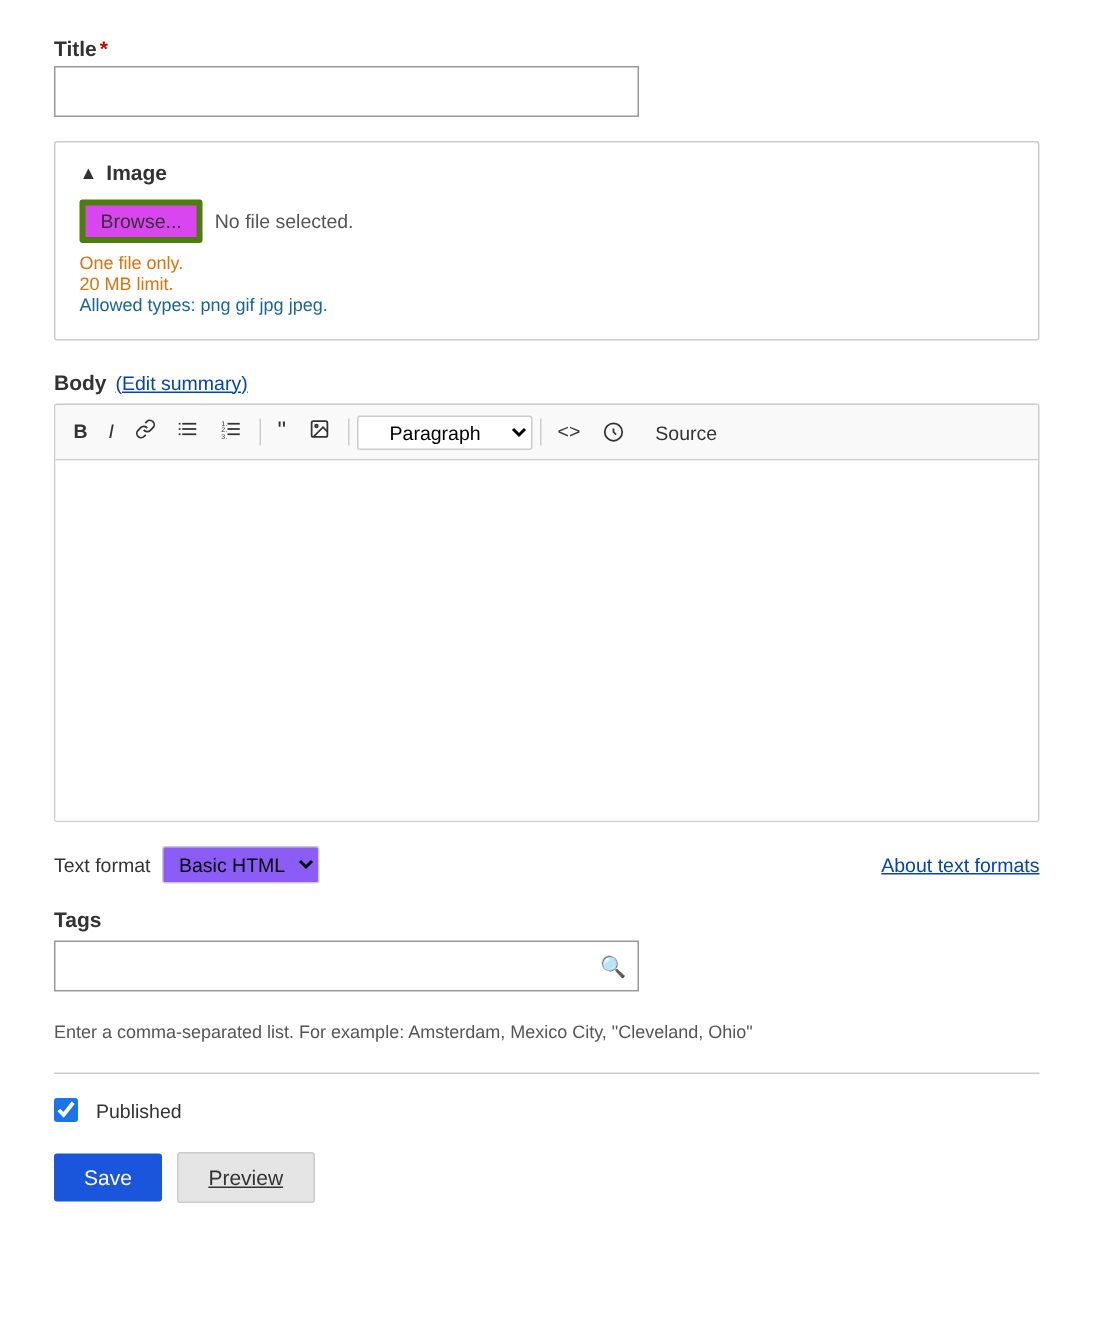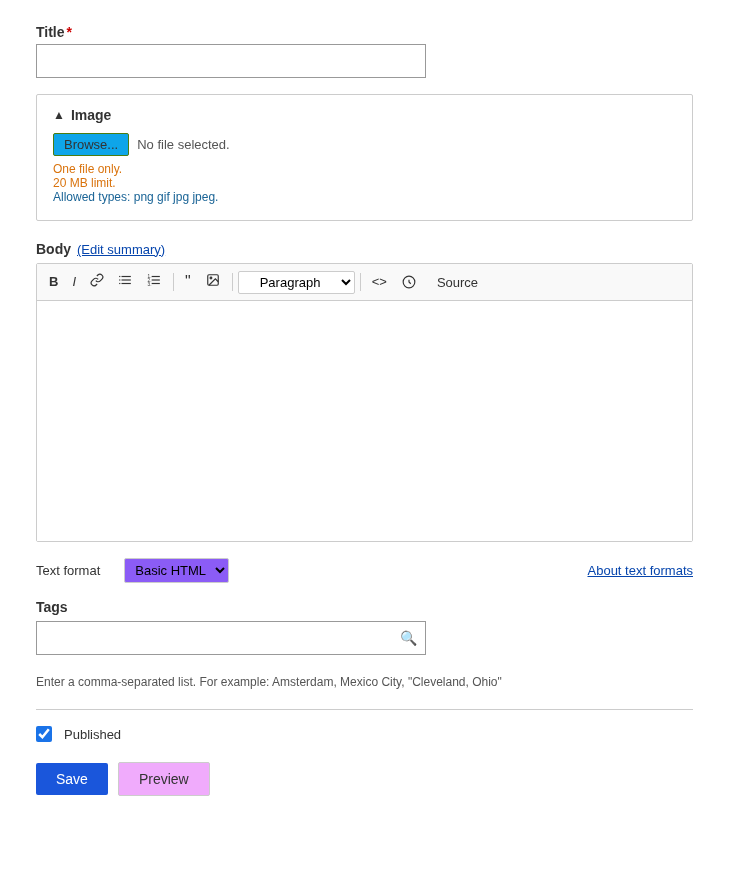--- a/index.html
+++ b/index.html
@@ -58,22 +58,22 @@
       font-size: 13px;
       margin-bottom: 6px;
       color: #333;
     }
     .file-input-row {
       display: flex;
       align-items: center;
       gap: 8px;
     }
     .browse-btn {
-      border: 1px solid #4d7c0f;
-      background: #0ea5e9;
+      border: 4px solid #4d7c0f;
+      background: #d946ef;
       padding: 3px 10px;
       font-size: 13px;
       cursor: pointer;
       border-radius: 2px;
       color: #333;
     }
     .no-file-text {
       font-size: 13px;
       color: #555;
     }
@@ -164,21 +164,21 @@
 
     .text-format-row {
       display: flex;
       align-items: center;
       justify-content: space-between;
       margin-bottom: 16px;
     }
     .text-format-left {
       display: flex;
       align-items: center;
-      gap: 24px;
+      gap: 8px;
     }
     .text-format-label {
       font-size: 13px;
       color: #333;
     }
     .format-select {
       border: 1px solid #ccc;
       background: #8b5cf6;
       padding: 3px 6px;
       font-size: 13px;
@@ -258,28 +258,29 @@
       background: #1a56db;
       color: #fff;
       border: none;
       padding: 8px 20px;
       font-size: 14px;
       cursor: pointer;
       border-radius: 2px;
       font-weight: 500;
     }
     .preview-btn {
-      background: #f0abfc;
+      background: #e5e5e5;
       color: #333;
       border: 1px solid #ccc;
       padding: 8px 20px;
       font-size: 14px;
       cursor: pointer;
       border-radius: 2px;
       font-weight: 500;
+      text-decoration: underline;
     }
   </style>
 </head>
 <body>
 
 <div class="title-section">
   <label class="field-label">
     <span>Title</span><span class="required-star">*</span>
   </label>
   <input class="title-input" type="text" value="" placeholder="" style="">

